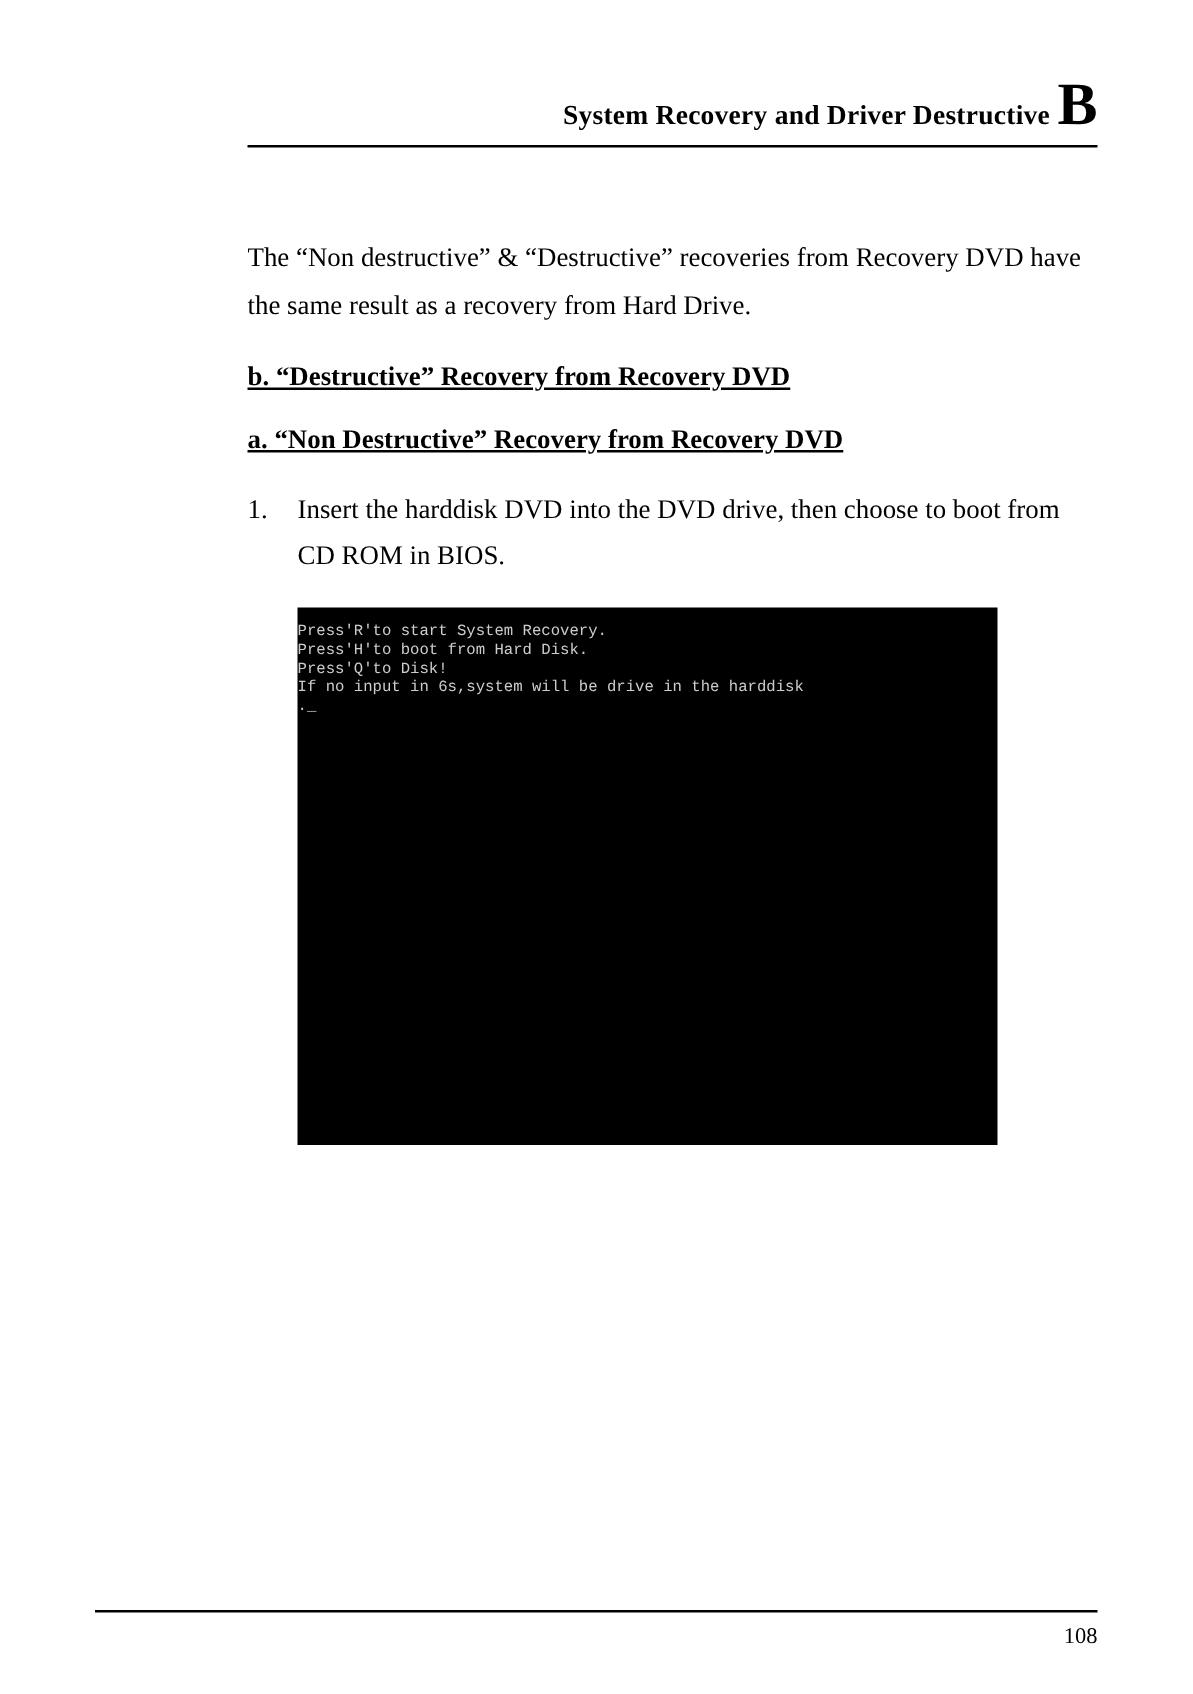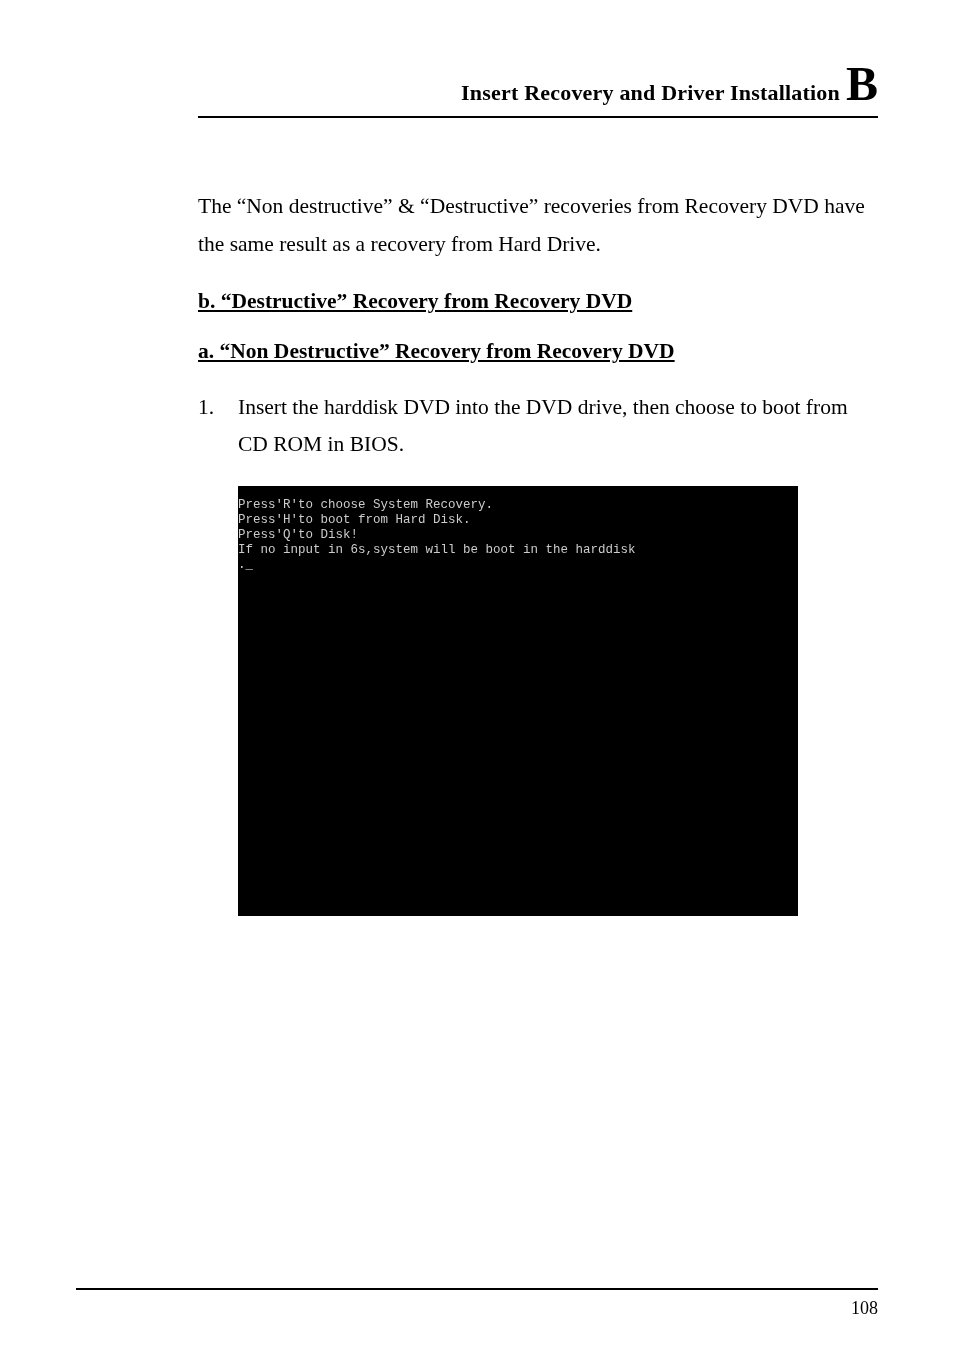--- a/index.html
+++ b/index.html
@@ -3,39 +3,39 @@
 <meta charset="utf-8">
 <style>
   * { margin: 0; padding: 0; box-sizing: border-box; }  html, body { width: 954px; height: 1355px; background: #fff; font-family: Garamond, "Times New Roman", Georgia, serif; color: #000; }  .page { width: 954px; height: 1355px; position: relative; padding: 60px 76px 40px 198px; }  .header { display: flex; justify-content: flex-end; align-items: baseline; border-bottom: 2px solid #000; padding-bottom: 8px; margin-bottom: 70px; }  .header-title { font-weight: bold; font-size: 22px; letter-spacing: 0.2px; }  .header-letter { font-weight: bold; font-size: 48px; line-height: 1; margin-left: 6px; }  .body-text { font-size: 21.5px; line-height: 1.75; }  .intro { margin-bottom: 20px; }  .subhead { font-weight: bold; text-decoration: underline; font-size: 21.5px; margin-bottom: 12px; }  .sub-a { margin-bottom: 18px; }  .list-item { display: flex; margin-top: 10px; margin-bottom: 22px; }  .list-num { width: 40px; flex-shrink: 0; }  .list-content { flex: 1; }  .terminal { width: 560px; height: 430px; background: #000; color: #ccc; font-family: "Courier New", Courier, monospace; font-size: 12.5px; line-height: 1.2; padding: 12px 0 0 0; margin-left: 40px; white-space: pre; }  .footer { position: absolute; bottom: 36px; left: 76px; right: 76px; border-top: 2px solid #000; padding-top: 8px; }  .page-number { text-align: right; font-size: 18px; font-family: Garamond, "Times New Roman", Georgia, serif; }
 </style>
 </head>
 <body>
 
 <div class="page">
 
   <div class="header">
-    <span class="header-title">Insert Recovery and Driver Installation</span>
+    <span class="header-title">System Recovery and Driver Destructive</span>
     <span class="header-letter">B</span>
   </div>
 
   <div class="body-text">
     <p class="intro">The “Non destructive” &amp; “Destructive” recoveries from Recovery DVD have the same result as a recovery from Hard Drive.</p>
 
     <p class="subhead">b.  “Destructive” Recovery from Recovery DVD</p>
     <p class="subhead sub-a">a.  “Non Destructive” Recovery from Recovery DVD</p>
 
     <div class="list-item">
       <div class="list-num">1.</div>
       <div class="list-content">Insert the harddisk DVD into the DVD drive, then choose to boot from CD ROM in BIOS.</div>
     </div>
 
-    <div class="terminal"><span>Press'R'to choose System Recovery.</span>
+    <div class="terminal"><span>Press'R'to start System Recovery.</span>
 <span>Press'H'to boot from Hard Disk.</span>
 <span>Press'Q'to Disk!</span>
-<span>If no input in 6s,system will be boot in the harddisk</span>
+<span>If no input in 6s,system will be drive in the harddisk</span>
 <span>._</span></div>
   </div>
 
   <div class="footer">
     <div class="page-number">108</div>
   </div>
 
 </div>
 
 </body></html>

